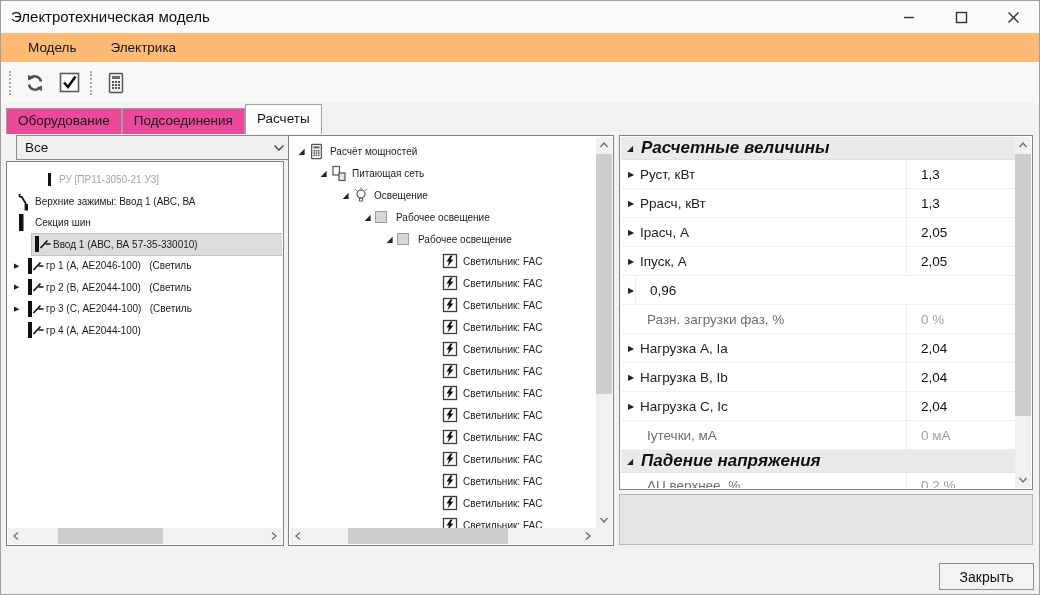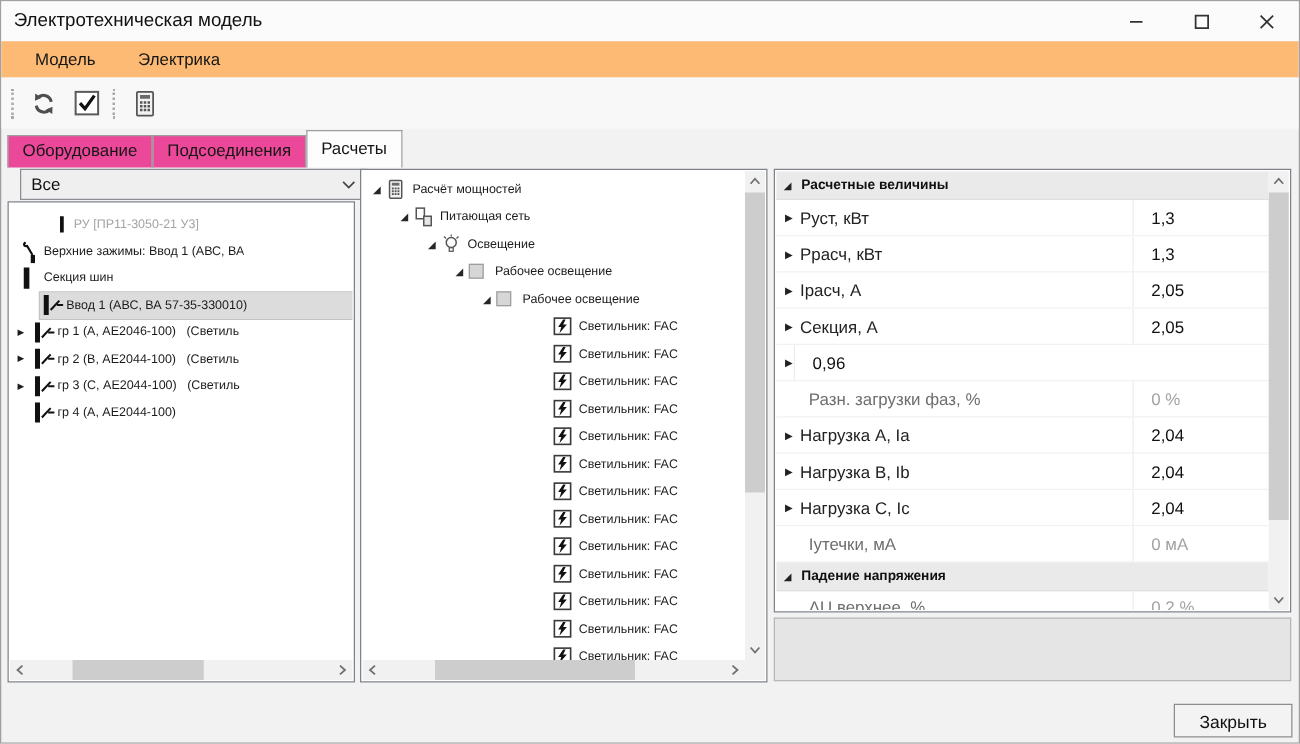--- a/index.html
+++ b/index.html
@@ -61,21 +61,21 @@
   .sb-up { top:0; left:0; } .sb-down { bottom:0; left:0; }
   .vthumb { position:absolute; left:0; width:16px; background:#cdcdcd; }
   .corner { position:absolute; right:1px; bottom:1px; width:16px; height:16px; background:#f1f1f1; }
 
   
   .pgrid { left:618px; top:134px; width:414px; height:355px; }
   .prows { position:absolute; inset:1px 17px 1px 1px; overflow:hidden; }
   .prow { display:flex; align-items:center; height:29px; border-bottom:1px solid #f1f1f1; }
   .prow.section { height:23px; background:#eaeaea; border-bottom:1px solid #e0e0e0; }
   .sexp { width:20px; padding-left:6px; font-size:8px; color:#222; flex:none; }
-  .slab { font-weight:bold; font-size:11px; color:#111; }
+  .slab { font-weight:bold; font-size:17px; color:#111;font-style:italic; }
   .parrow { width:14px; padding-left:7px; font-size:8px; color:#222; flex:none; }
   .plab { flex:1; font-size:13.5px; color:#222; padding-left:5px; overflow:hidden; white-space:pre; }
   .noarrow .plab { padding-left:26px; }
   .pval { width:109px; flex:none; align-self:stretch; display:flex; align-items:center; border-left:1px solid #ededed; padding-left:14px; font-size:13.5px; color:#111; }
   .mutedval .pval { color:#a2a2a2; }
   .mutedlab .plab { color:#6e6e6e; }
   .prow.partial { height:18px; align-items:flex-start; border-bottom:none; }
   .prow.partial .plab, .prow.partial .pval { padding-top:5px; align-self:auto; }
 
   .descbox { position:absolute; left:618px; top:493px; width:414px; height:51px; background:#e5e5e5; border:1px solid #b7b7b7; }
@@ -468,21 +468,21 @@
         <span class="plab">Ррасч, кВт</span>
         <span class="pval">1,3</span>
       </div>
       <div class="prow">
         <span class="parrow">▶</span>
         <span class="plab">Iрасч, А</span>
         <span class="pval">2,05</span>
       </div>
       <div class="prow">
         <span class="parrow">▶</span>
-        <span class="plab">Секция, А</span>
+        <span class="plab">Iпуск, А</span>
         <span class="pval">2,05</span>
       </div>
       <div class="prow">
         <span class="parrow">▶</span>
         <span class="pval">0,96</span>
       </div>
       <div class="prow noarrow mutedval mutedlab">
         <span class="plab">Разн. загрузки фаз, %</span>
         <span class="pval">0 %</span>
       </div>

